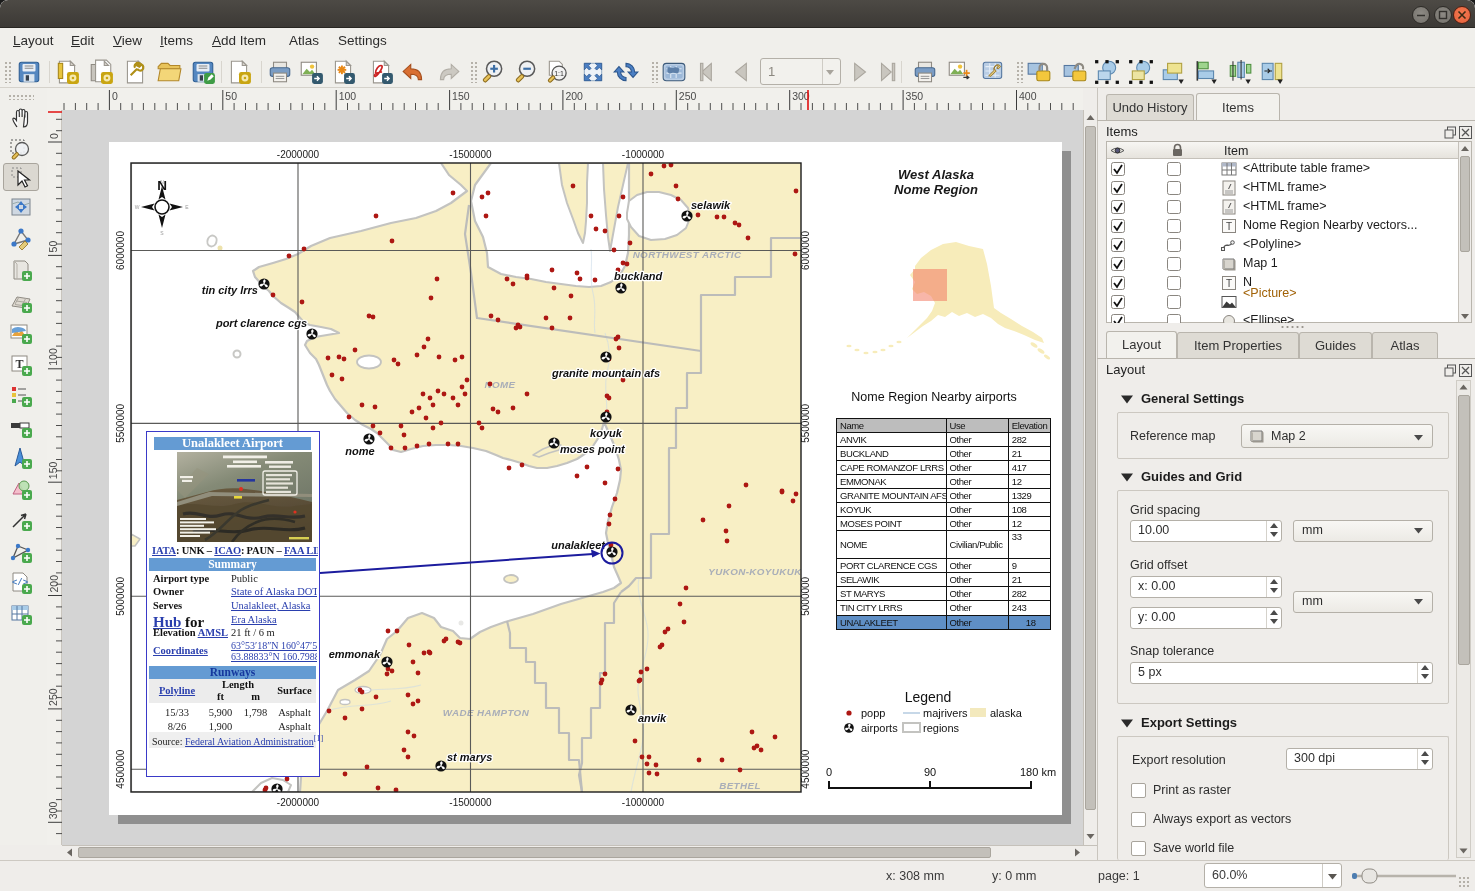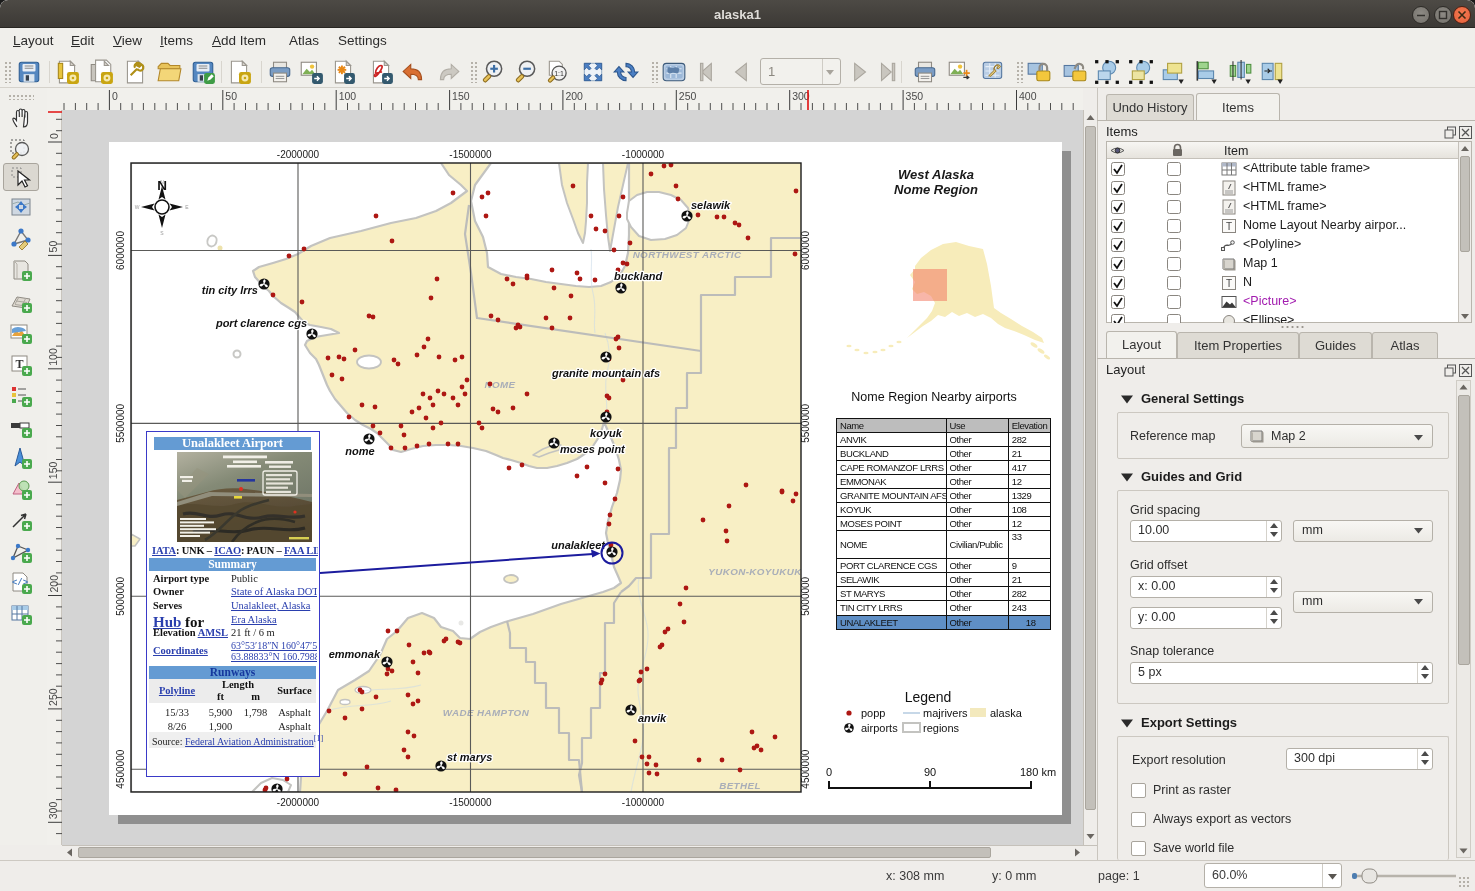--- a/index.html
+++ b/index.html
@@ -34,21 +34,20 @@
 .gbox{border:1px solid #ccc8c1;border-radius:2px;}
 .field{background:#fff;border:1px solid #b4b0a8;border-radius:3px;font-size:12.5px;color:#222;}
 .combo{background:linear-gradient(#f8f7f4,#eceae5);border:1px solid #b4b0a8;border-radius:3px;font-size:12.5px;color:#222;}
 .lbl{font-size:12.5px;color:#2e2e2e;}
 .cb{width:15px;height:15px;background:#fff;border:1px solid #a8a49c;border-radius:2px;}
 .secthdr{font-size:13px;font-weight:bold;color:#1c1c1c;}
 </style></head><body>
 <div id="win">
 
 <div class="abs" id="titlebar"></div>
-<div class="abs" id="title">alaska1</div>
 <div class="abs winbtn" style="left:1412px;background:radial-gradient(circle at 50% 40%,#8d8a84,#73706a);border:1px solid #2e2c28;"></div>
 <svg class="abs" style="left:1412px;top:6px" width="18" height="18">
       <line x1="5" y1="9.5" x2="13" y2="9.5" stroke="#33312d" stroke-width="1.6"></line>
     </svg>
 <div class="abs winbtn" style="left:1434px;background:radial-gradient(circle at 50% 40%,#8d8a84,#73706a);border:1px solid #2e2c28;"></div>
 <svg class="abs" style="left:1434px;top:6px" width="18" height="18">
       <rect x="5.5" y="5.5" width="7" height="7" fill="none" stroke="#33312d" stroke-width="1.4"></rect>
     </svg>
 <div class="abs winbtn" style="left:1453px;background:radial-gradient(circle at 50% 40%,#f27950,#e7603b);border:1px solid #4d2013;"></div>
 <svg class="abs" style="left:1453px;top:6px" width="18" height="18">
@@ -706,21 +705,21 @@
       <rect x="0.5" y="0.5" width="13" height="13" fill="#fff" stroke="#8a8680" rx="2"></rect>
       <path d="M3 7 l3 4 5 -8" fill="none" stroke="#111" stroke-width="1.8"></path>
     </svg>
 <svg class="abs" style="left:1167px;top:218.5px" width="14" height="14">
       <rect x="0.5" y="0.5" width="13" height="13" fill="#fff" stroke="#8a8680" rx="2"></rect>
     </svg>
 <svg class="abs" style="left:1221px;top:218.0px" width="16" height="16" viewBox="0 0 16 16">
       <rect x="1.5" y="1.5" width="13" height="13" fill="#fbfaf8" stroke="#8a8680"></rect>
       <text x="8" y="11.5" font-size="10" text-anchor="middle" fill="#444" font-family="Liberation Sans">T</text>
     </svg>
-<div class="abs" style="left:1243px;top:218.0px;font-size:12.5px;color:#1c1c1c;white-space:nowrap;overflow:hidden;width:210px;">Nome Layout Nearby airpor...</div>
+<div class="abs" style="left:1243px;top:218.0px;font-size:12.5px;color:#1c1c1c;white-space:nowrap;overflow:hidden;width:210px;">Nome Region Nearby vectors...</div>
 <svg class="abs" style="left:1111px;top:237.5px" width="14" height="14">
       <rect x="0.5" y="0.5" width="13" height="13" fill="#fff" stroke="#8a8680" rx="2"></rect>
       <path d="M3 7 l3 4 5 -8" fill="none" stroke="#111" stroke-width="1.8"></path>
     </svg>
 <svg class="abs" style="left:1167px;top:237.5px" width="14" height="14">
       <rect x="0.5" y="0.5" width="13" height="13" fill="#fff" stroke="#8a8680" rx="2"></rect>
     </svg>
 <svg class="abs" style="left:1221px;top:237.0px" width="16" height="16" viewBox="0 0 16 16">
       <path d="M2 12 C5 4 8 12 11 6" fill="none" stroke="#555" stroke-width="1.4"></path>
       <rect x="0.5" y="10.5" width="3" height="3" fill="#eee" stroke="#555"></rect>
@@ -756,21 +755,21 @@
       <rect x="0.5" y="0.5" width="13" height="13" fill="#fff" stroke="#8a8680" rx="2"></rect>
       <path d="M3 7 l3 4 5 -8" fill="none" stroke="#111" stroke-width="1.8"></path>
     </svg>
 <svg class="abs" style="left:1167px;top:294.5px" width="14" height="14">
       <rect x="0.5" y="0.5" width="13" height="13" fill="#fff" stroke="#8a8680" rx="2"></rect>
     </svg>
 <svg class="abs" style="left:1221px;top:294.0px" width="16" height="16" viewBox="0 0 16 16">
       <rect x="1" y="2.5" width="14" height="11" fill="#fff" stroke="#555"></rect>
       <path d="M1.5 13 l4 -5.5 3.5 3 2 -2 3.5 4.5 z" fill="#3a3a3a"></path>
     </svg>
-<div class="abs" style="left:1243px;top:294.0px;font-size:12.5px;color:#a21caf;white-space:nowrap;overflow:hidden;width:210px;">&lt;Picture&gt;</div>
+<div class="abs" style="left:1243px;top:286px;font-size:12.5px;color:#a16207;white-space:nowrap;overflow:hidden;width:210px;">&lt;Picture&gt;</div>
 <svg class="abs" style="left:1111px;top:313.5px" width="14" height="14">
       <rect x="0.5" y="0.5" width="13" height="13" fill="#fff" stroke="#8a8680" rx="2"></rect>
       <path d="M3 7 l3 4 5 -8" fill="none" stroke="#111" stroke-width="1.8"></path>
     </svg>
 <svg class="abs" style="left:1167px;top:313.5px" width="14" height="14">
       <rect x="0.5" y="0.5" width="13" height="13" fill="#fff" stroke="#8a8680" rx="2"></rect>
     </svg>
 <svg class="abs" style="left:1221px;top:313.0px" width="16" height="16" viewBox="0 0 16 16">
       <circle cx="8" cy="8" r="5.5" fill="#e8e6e0" stroke="#8a8680"></circle>
     </svg>

